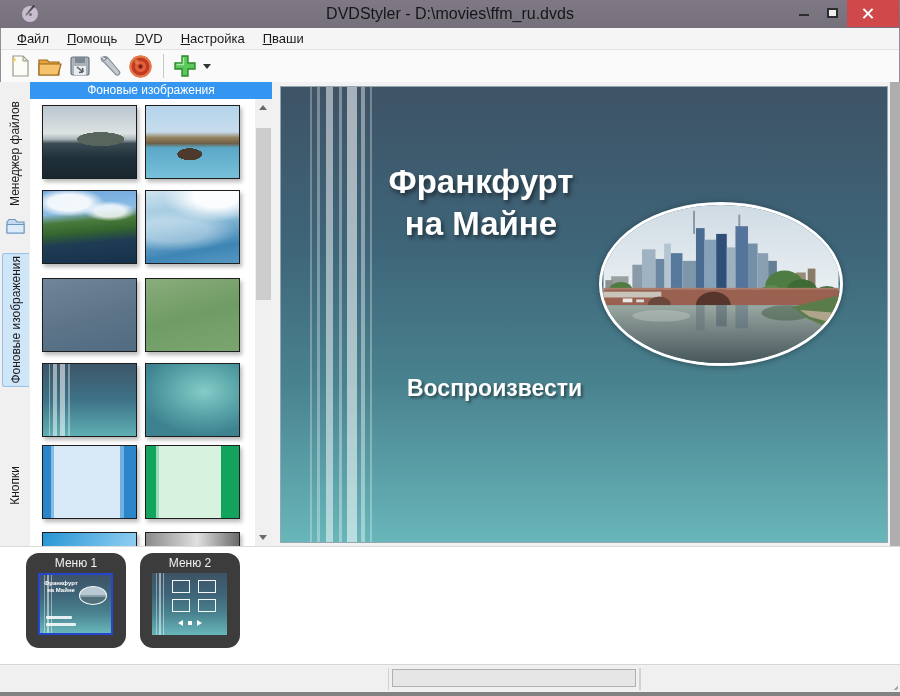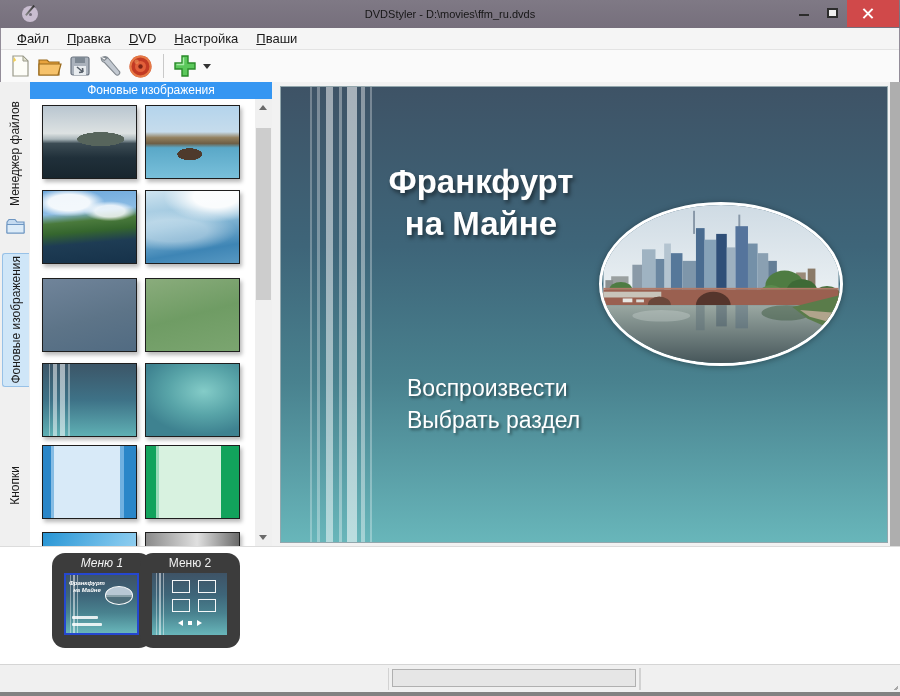--- a/index.html
+++ b/index.html
@@ -8,21 +8,21 @@
             box-shadow: inset 1px 0 #938d99, inset -1px 0 #938d99; }
 
   
   .titlebar { position:absolute; left:0; top:0; width:900px; height:28px; background:linear-gradient(#7f7985,#766f7c); }
   .app-icon { position:absolute; left:22px; top:6px; width:16px; height:16px; border-radius:50%;
               background:radial-gradient(circle at 38% 35%, #f4ecf4 0 18%, #cdc1d3 45%, #a193ab 72%, #d6ced c 100%);
               background-color:#c9bdd0; }
   .app-icon::before { content:""; position:absolute; left:7px; top:7px; width:3px; height:3px; border-radius:50%; background:#766f7c; }
   .app-icon::after { content:""; position:absolute; left:7px; top:-2px; width:2px; height:13px; background:linear-gradient(#2f2f2f,#8a8a8a); transform:rotate(40deg); }
   .win-title { position:absolute; left:0; right:0; top:0; height:28px; line-height:28px; text-align:center;
-               font-size:11px; color:#161616; }
+               font-size:16px; color:#161616; }
   .winbtns { position:absolute; right:1px; top:0; height:27px; display:flex; }
   .winbtn { position:relative; width:29px; height:27px; cursor:default; }
   .winbtn.close { width:52px; background:#d0494a; }
   .g-min { position:absolute; left:10px; top:14px; width:10px; height:2px; background:#2c2c2c; }
   .g-max { position:absolute; left:9px; top:8px; width:11px; height:10px; border:2px solid #2c2c2c; background:#efefef; }
   .g-x1,.g-x2 { position:absolute; left:20px; top:7px; width:2px; height:13px; background:#fff; }
   .g-x1 { transform:rotate(45deg); } .g-x2 { transform:rotate(-45deg); }
 
   
   .menubar { position:absolute; left:1px; top:28px; width:898px; height:22px; background:#f5f5f5; display:flex; align-items:center; padding-left:7px; border-bottom:1px solid #e3e3e3; }
@@ -95,27 +95,27 @@
         rgba(255,255,255,0) 39px 45px, rgba(255,255,255,.5) 45px 52px,
         rgba(255,255,255,0) 52px 58px, rgba(255,255,255,.35) 58px 61px,
         rgba(255,255,255,0) 61px 66px, rgba(255,255,255,.55) 66px 76px,
         rgba(255,255,255,0) 76px 80px, rgba(255,255,255,.4) 80px 84px,
         rgba(255,255,255,0) 84px 89px, rgba(255,255,255,.3) 89px 91px,
         rgba(255,255,255,0) 91px 100%); }
   .menu-title { position:absolute; left:60px; top:74px; width:280px; text-align:center; color:#fff;
                 font-size:33px; font-weight:bold; line-height:42px; text-shadow:2px 3px 4px rgba(0,0,0,.5); }
   .oval { position:absolute; left:318px; top:115px; width:244px; height:164px; border:3px solid #fff; border-radius:50%;
           overflow:hidden; box-shadow:0 1px 6px rgba(0,0,0,.35); }
-  .menu-btn { position:absolute; left:126px; color:#fff; font-size:23px; font-weight:normal; text-shadow:2px 2px 3px rgba(0,0,0,.45); }
+  .menu-btn { position:absolute; left:126px; color:#fff; font-size:23px; font-weight:bold; text-shadow:2px 2px 3px rgba(0,0,0,.45); }
   .mb1 { top:288px; } .mb2 { top:320px; }
 
   
   .bottom { position:absolute; left:0; top:546px; width:900px; height:118px; background:#fff; border-top:1px solid #dcdcdc; }
   .tile { position:absolute; top:6px; width:100px; height:95px; background:#3c3c3c; border-radius:13px; }
-  .tile1 { left:52px;font-style:italic; } .tile2 { left:140px; }
+  .tile1 { left:26px; } .tile2 { left:140px; }
   .tile-label { position:absolute; top:3px; left:0; width:100%; text-align:center; color:#f2f2f2; font-size:12px; }
   .mini { position:absolute; left:12px; top:20px; width:75px; height:62px; overflow:hidden;
           background:linear-gradient(180deg,#3e5366 0%,#3e6579 35%,#49828f 65%,#68b6ba 100%); }
   .mini.selbd { border:2px solid #2547d0; }
   .mstripes { position:absolute; left:0; top:0; width:100%; height:100%;
       background:linear-gradient(90deg, rgba(255,255,255,0) 0 4px, rgba(255,255,255,.4) 4px 5px,
         rgba(255,255,255,0) 5px 7px, rgba(255,255,255,.5) 7px 9px,
         rgba(255,255,255,0) 9px 11px, rgba(255,255,255,.45) 11px 12px, rgba(255,255,255,0) 12px 100%); }
   .mtitle { position:absolute; left:3px; top:5px; width:36px; font-size:6px; font-weight:bold; color:#fff; line-height:7px; text-align:center; }
   .moval { position:absolute; right:4px; top:11px; width:28px; height:19px; border:1px solid #fff; border-radius:50%;
@@ -158,21 +158,21 @@
         </div>
       <div class="winbtn close">
           <span class="g-x1"></span>
           <span class="g-x2"></span>
         </div>
     </div>
   </div>
 
   <div class="menubar">
     <div class="menu-item"><span class="ak">Ф</span><span>айл</span></div>
-    <div class="menu-item"><span class="ak">П</span><span>равка</span></div>
+    <div class="menu-item"><span class="ak">П</span><span>омощь</span></div>
     <div class="menu-item"><span class="ak">D</span><span>VD</span></div>
     <div class="menu-item"><span class="ak">Н</span><span>астройка</span></div>
     <div class="menu-item"><span class="ak">П</span><span>ваши</span></div>
   </div>
 
   <div class="toolbar">
     <div class="tbtn">
       <svg width="24" height="24" viewBox="0 0 24 24">
         <path d="M5 2 h10 l5 5 v15 H5 Z" fill="#fdfdf8" stroke="#9a9a8a" stroke-width="1.2"></path>
         <path d="M15 2 l5 5 h-5 Z" fill="#e2e2cf" stroke="#9a9a8a" stroke-width="1"></path>
@@ -316,21 +316,20 @@
             <rect x="96" y="104" width="9" height="26" fill="#5e7078" opacity=".5"></rect>
             <rect x="117" y="104" width="11" height="22" fill="#3a4e60" opacity=".4"></rect>
             <rect x="137" y="104" width="13" height="24" fill="#4e6478" opacity=".4"></rect>
             <ellipse cx="190" cy="112" rx="26" ry="8" fill="#3e5a40" opacity=".5"></ellipse>
             <ellipse cx="60" cy="115" rx="30" ry="6" fill="#cfd8d4" opacity=".35"></ellipse>
             <path d="M244 94 L196 106 L212 118 L244 132 Z" fill="#5a7c4a"></path>
             <path d="M244 112 L204 109 L214 116 L244 124 Z" fill="#b0a48c"></path>
           </svg>
         </div>
         <div class="menu-btn mb1">Воспроизвести</div>
-        <div class="menu-btn mb2">Выбрать раздел</div>
       </div>
     </div>
   </div>
 
   <div class="bottom">
     <div class="tile tile1">
       <div class="tile-label">Меню 1</div>
       <div class="mini selbd">
         <div class="mstripes"></div>
         <div class="mtitle">

